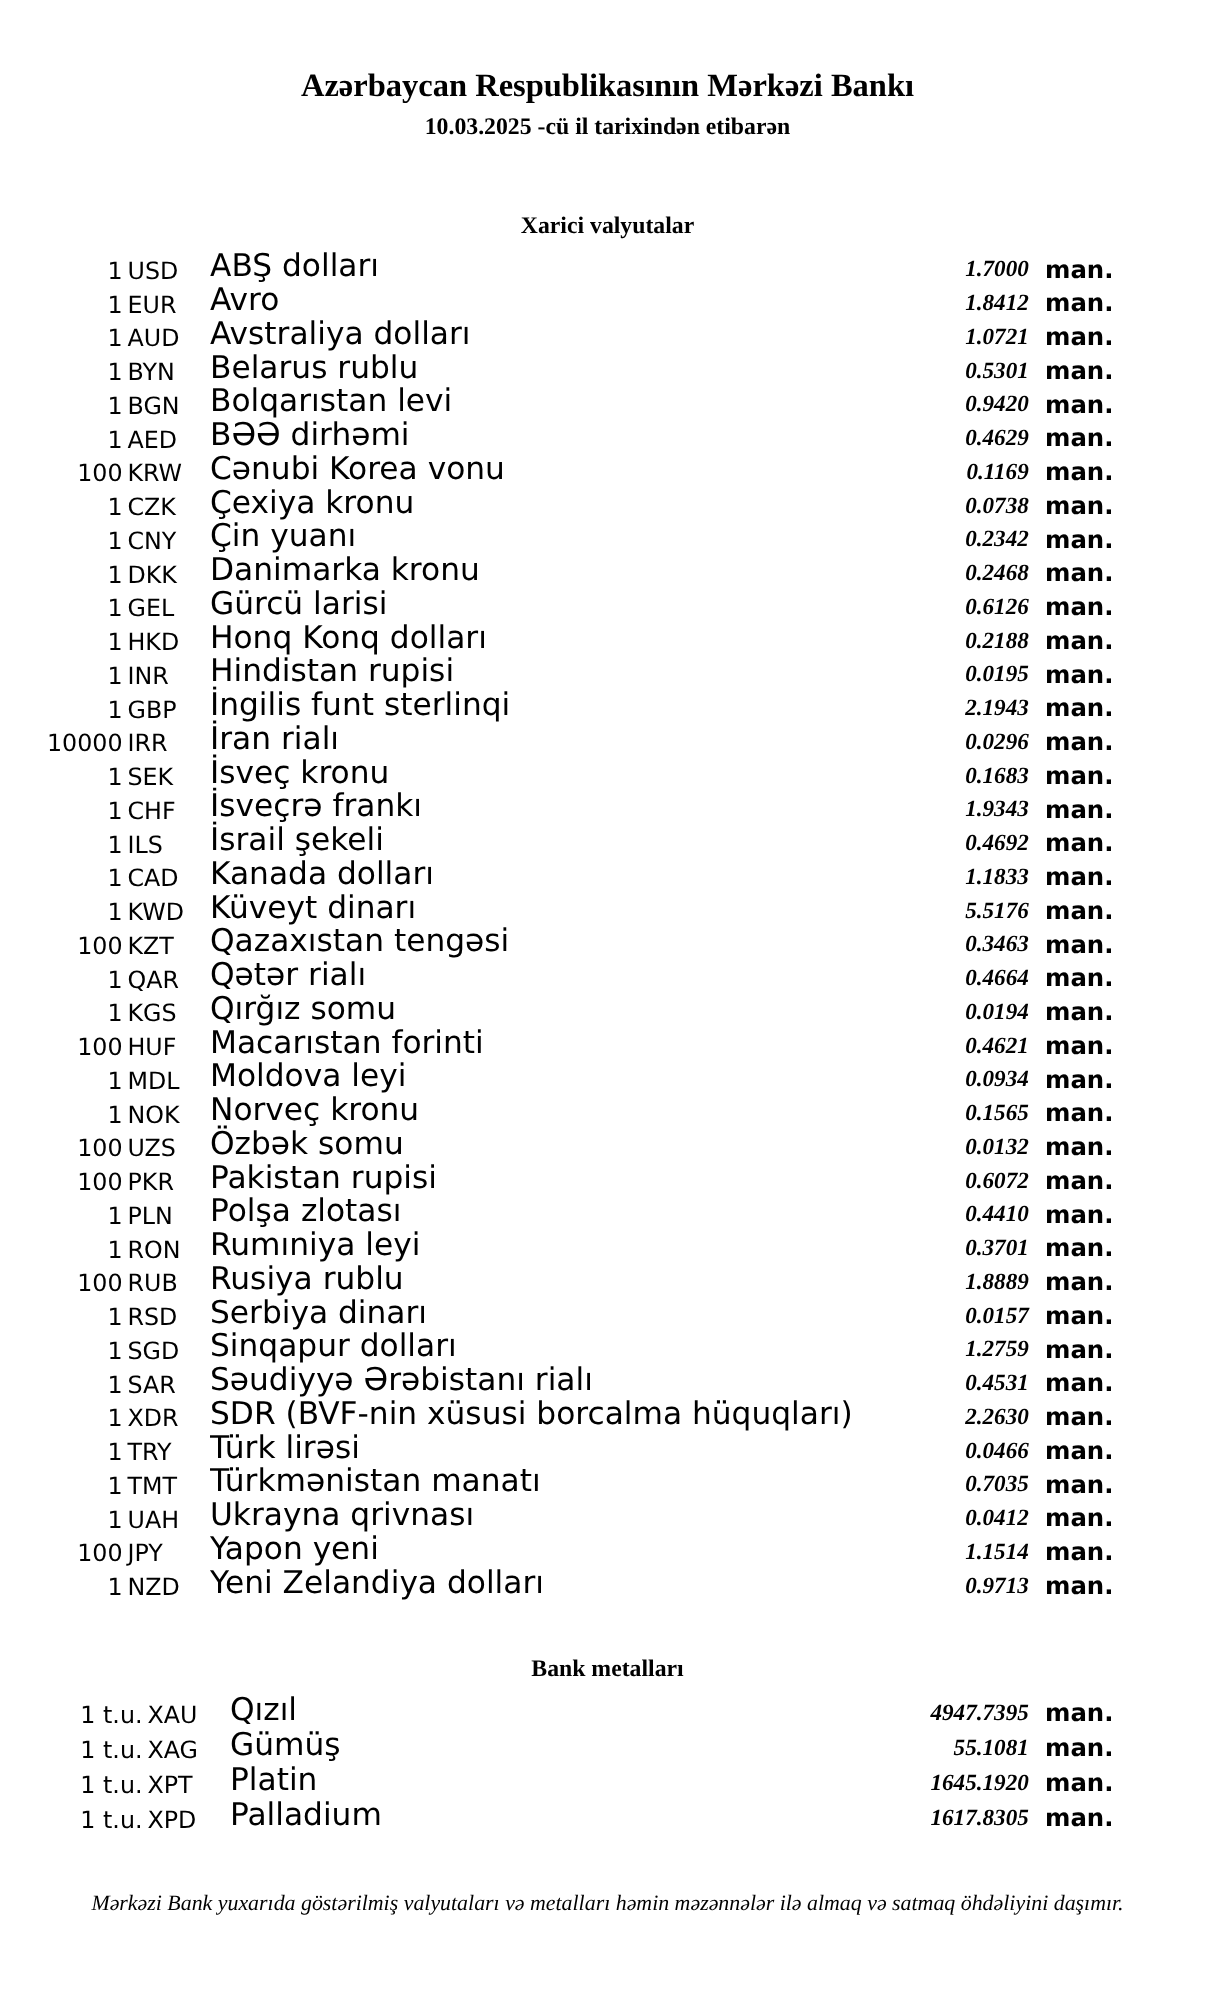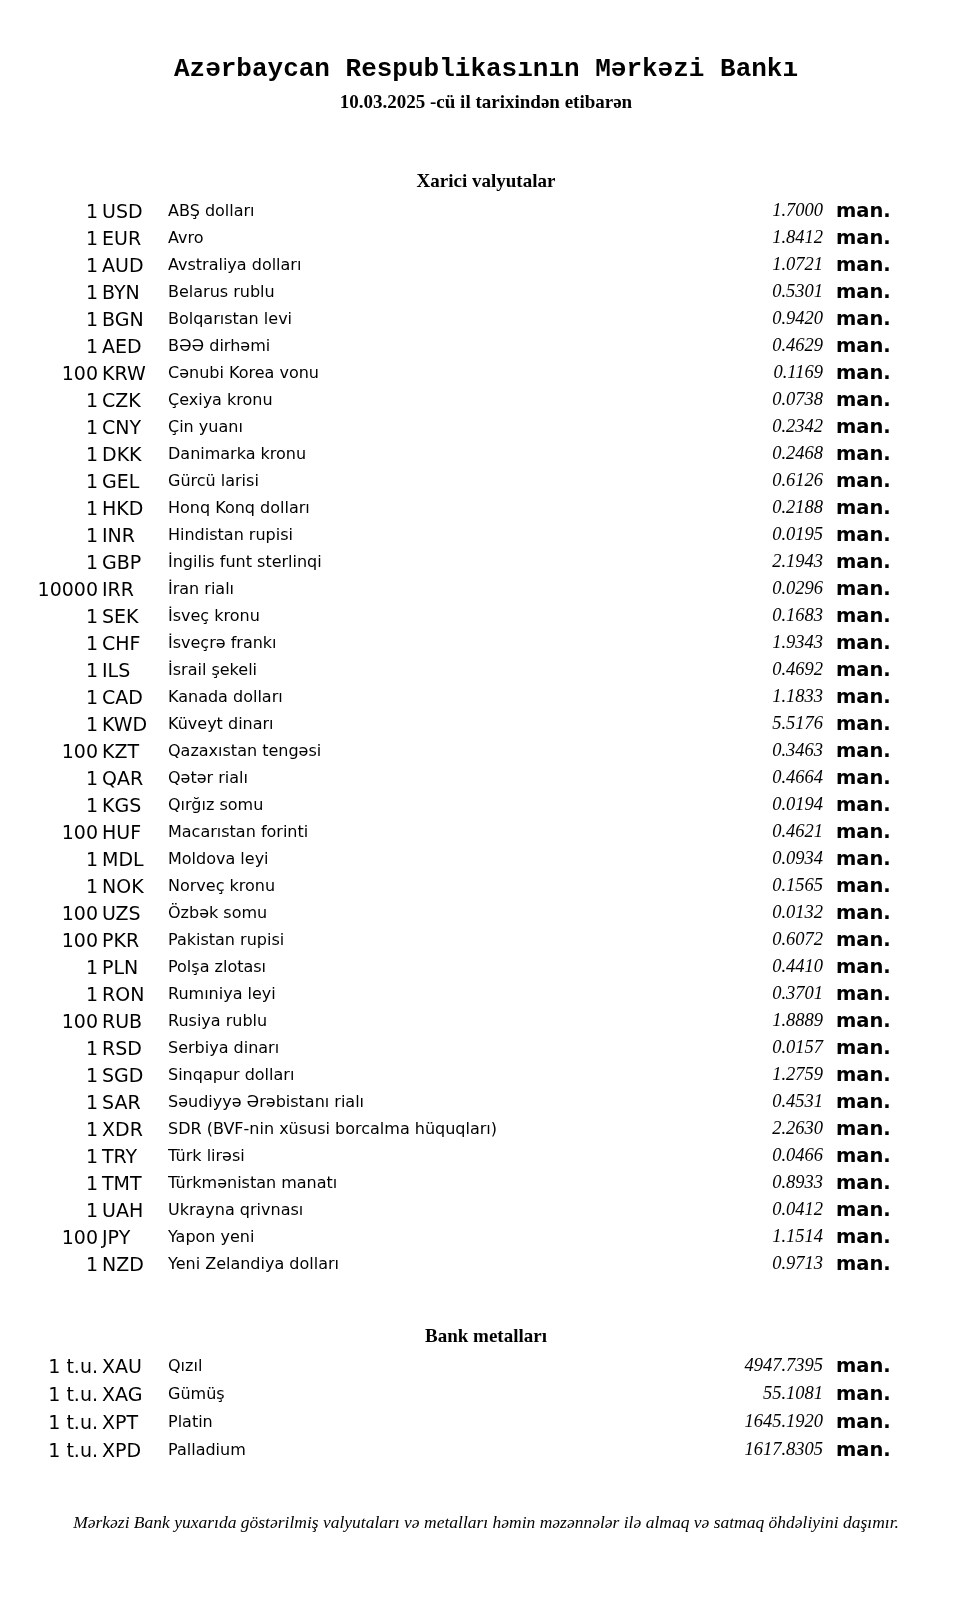--- a/index.html
+++ b/index.html
@@ -16,21 +16,21 @@
     overflow: hidden;
   }
   .page {
     width: 972px;
     height: 1612px;
   }
   
   .hdr-title {
     margin: 0;
     padding-top: 54px;
-    font-family: Liberation Mono, monospace;
+    font-family: Liberation Serif, serif;
     font-weight: bold;
     font-size: 26px;
     line-height: 30px;
     text-align: center;
   }
   .hdr-date {
     margin: 6px 0 0 0;
     font-family: "Liberation Serif", serif;
     font-weight: bold;
     font-size: 19px;
@@ -60,46 +60,46 @@
   .rows {
     width: 890px;   
     margin-top: 6px;
   }
   .row {
     display: grid;
     grid-template-columns: 102px 66px 1fr 135px 67px;
     align-items: baseline;
     height: 27px;
   }
-  .rows.metals-rows .row { height: 28px; }
+  .rows.metals-rows .row { height: 28px; padding-left: 16px; }
   .cell-qty {
     text-align: right;
     padding-right: 4px;
     font-size: 19px;
     position: relative;
     top: 2px;
     white-space: nowrap;
   }
   .cell-code {
     text-align: left;
     font-size: 19px;
     position: relative;
     top: 2px;
   }
   .cell-name {
     text-align: left;
-    font-size: 16px;
+    font-size: 25px;
     white-space: nowrap;
     overflow: hidden;
   }
   .cell-rate {
     text-align: right;
     font-family: "Liberation Serif", serif;
     font-style: italic;
-    font-weight: normal;
+    font-weight: bold;
     font-size: 18.5px;
     white-space: nowrap;
   }
   .cell-unit {
     text-align: left;
     padding-left: 13px;
     font-size: 19.5px;
     position: relative;
     top: 1px;
     font-weight: bold;
@@ -413,21 +413,21 @@
     <span class="cell-code">TRY</span>
     <span class="cell-name">Türk lirəsi</span>
     <span class="cell-rate">0.0466</span>
     <span class="cell-unit">man.</span>
   </div>
 
   <div class="row">
     <span class="cell-qty">1</span>
     <span class="cell-code">TMT</span>
     <span class="cell-name">Türkmənistan manatı</span>
-    <span class="cell-rate">0.8933</span>
+    <span class="cell-rate">0.7035</span>
     <span class="cell-unit">man.</span>
   </div>
 
   <div class="row">
     <span class="cell-qty">1</span>
     <span class="cell-code">UAH</span>
     <span class="cell-name">Ukrayna qrivnası</span>
     <span class="cell-rate">0.0412</span>
     <span class="cell-unit">man.</span>
   </div>

